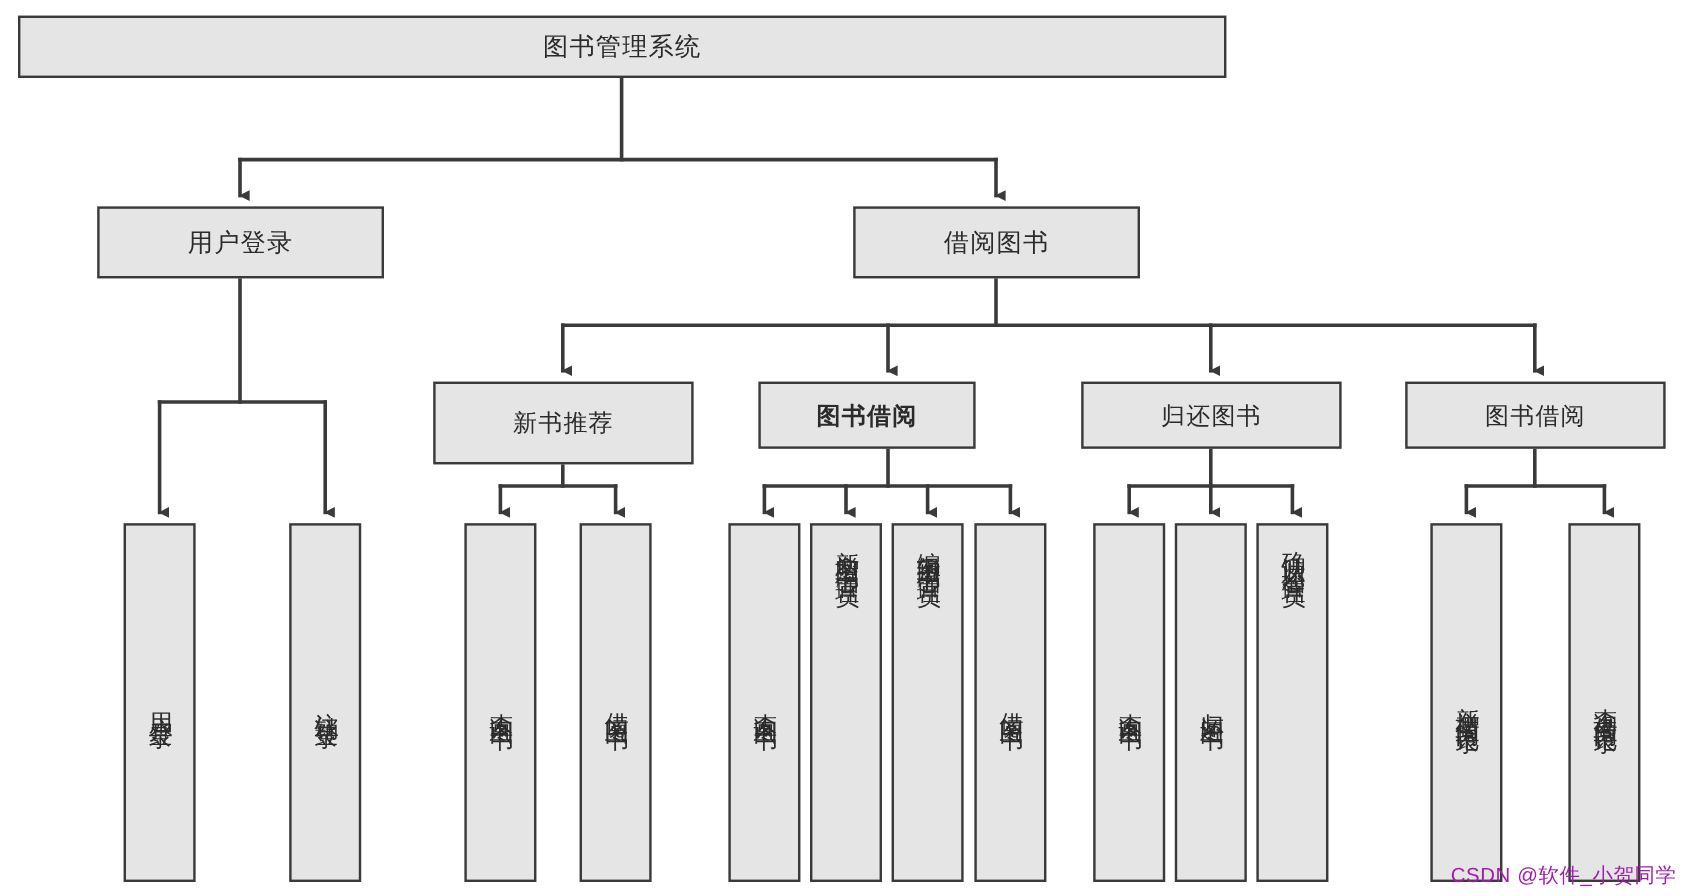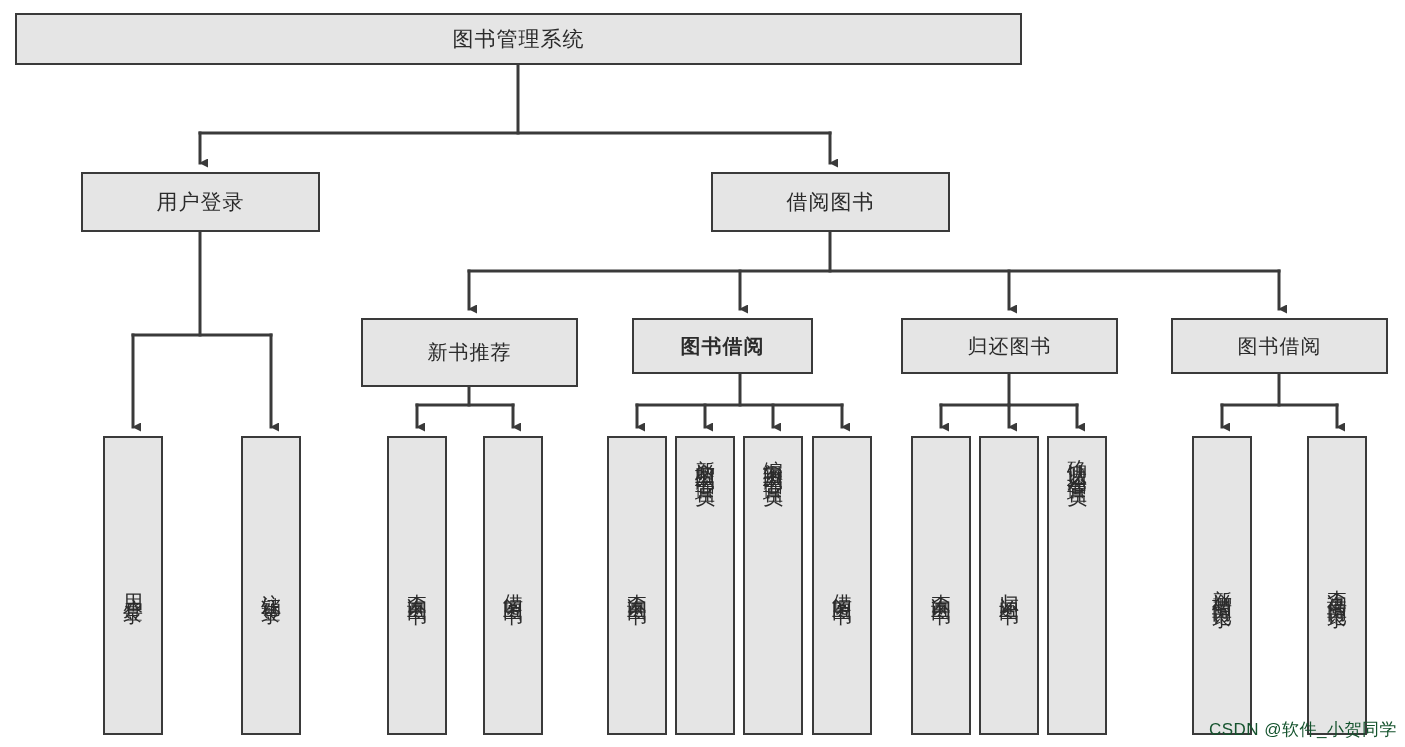--- a/index.html
+++ b/index.html
@@ -60,21 +60,21 @@
   .leaf.centered {
     align-items: center;
     padding-top: 0;
   }
   .watermark {
     position: absolute;
     right: 8px;
     bottom: 6px;
     font-family: "Liberation Sans", sans-serif;
     font-size: 17px;
-    color: #14532d;
+    color: #a21caf;
     white-space: nowrap;
     letter-spacing: 0.5px;
   }
 </style>
 </head>
 <body>
 
 <div id="diagram-root">
 
   <svg class="diagram-canvas" viewBox="0 0 1405 747">

